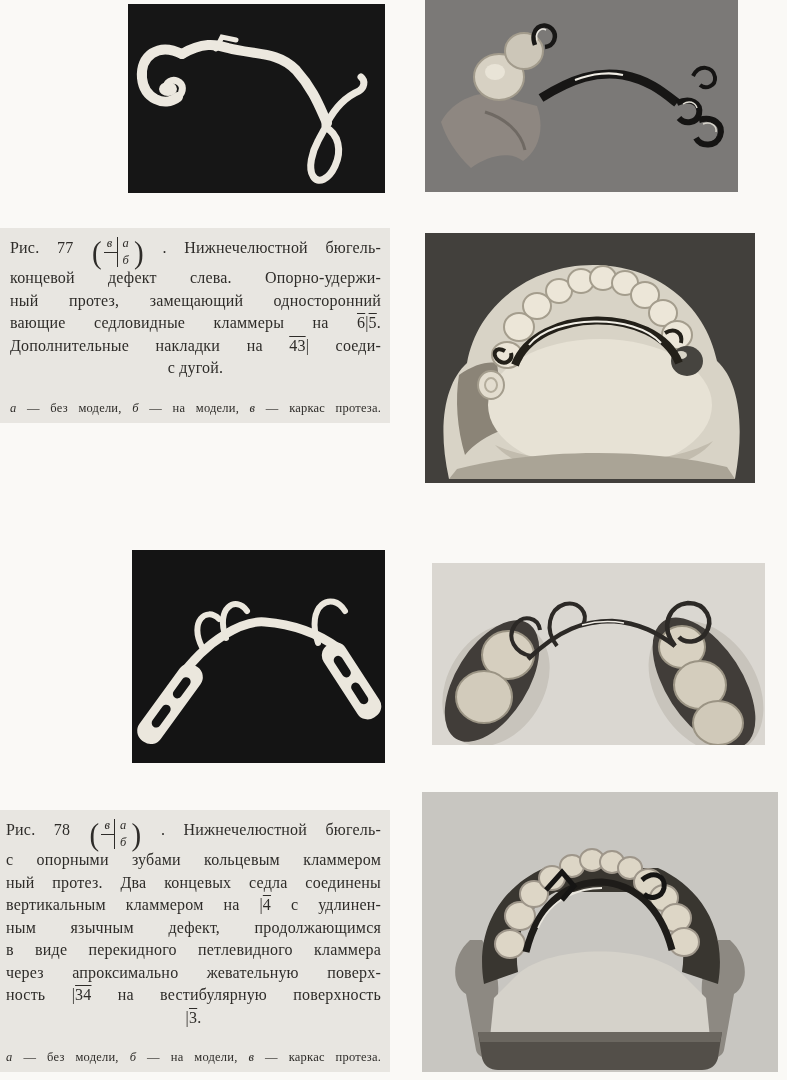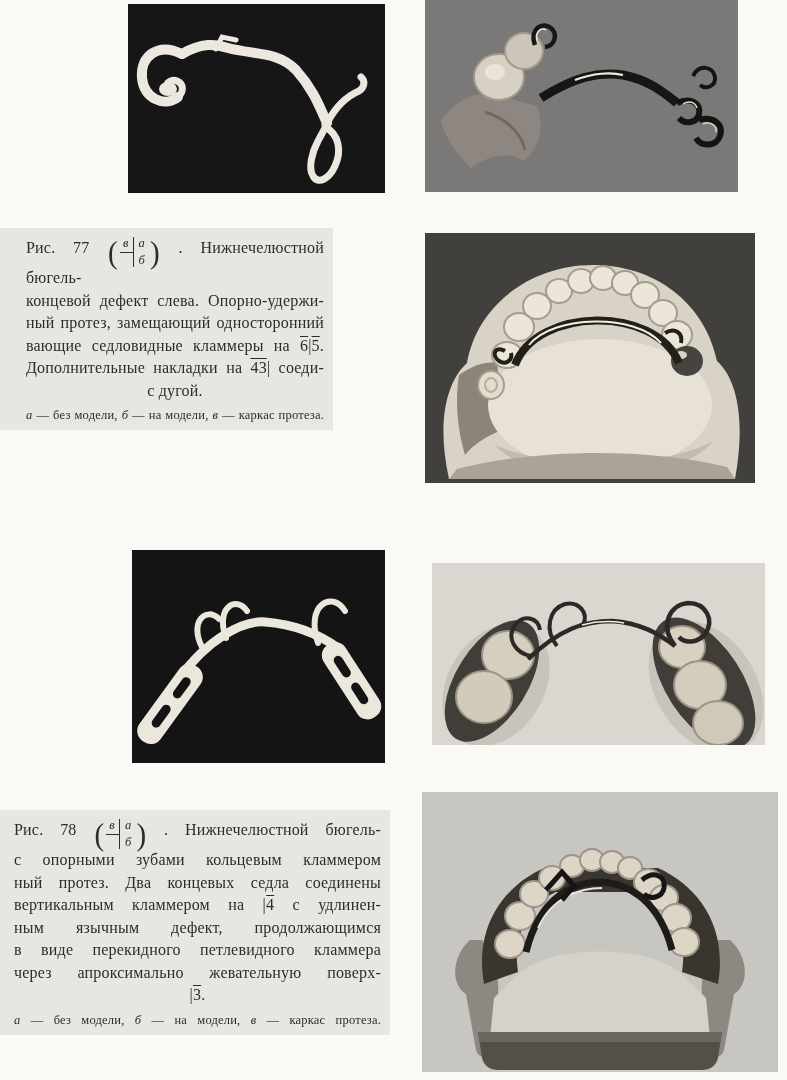--- a/index.html
+++ b/index.html
@@ -16,28 +16,28 @@
   .p2{left:425px;top:0px;width:313px;height:192px;}
   .p3{left:425px;top:233px;width:330px;height:250px;}
   .p4{left:132px;top:550px;width:253px;height:213px;}
   .p5{left:432px;top:563px;width:333px;height:182px;}
   .p6{left:422px;top:792px;width:356px;height:280px;}
 
   .caption{
     position:absolute;background:#e8e6e1;box-sizing:border-box;
     font-size:16px;line-height:22.5px;letter-spacing:0.2px;
   }
-  .cap77{left:0;top:228px;width:333px;padding:9px 9px 7px 26px;}
-  .cap78{left:0;top:810px;width:390px;padding:9px 9px 7px 14px;}
+  .cap77{left:0;top:228px;width:390px;padding:9px 9px 7px 10px;}
+  .cap78{left:0;top:810px;width:390px;padding:9px 9px 7px 6px;}
   .cap-line{text-align:justify;text-align-last:justify;}
   .cap-line.center{text-align:right;text-align-last:center;}
   .cap-first{display:block;}
   .ol{text-decoration:overline;text-decoration-thickness:1px;}
   .it{font-style:italic;}
-  .footnote{font-size:12.5px;line-height:16px;margin-top:5px;text-align:justify;text-align-last:justify;}
+  .footnote{font-size:12.5px;line-height:16px;margin-top:20px;text-align:justify;text-align-last:justify;}
   .frac{display:inline-flex;align-items:center;vertical-align:-9px;margin:0 1px;}
   .paren{font-size:29px;line-height:28px;display:inline-block;transform:scaleY(1.08);font-weight:400;}
   .frac-grid{display:inline-grid;grid-template-columns:auto auto;font-size:12.5px;line-height:13px;margin:0 2px;vertical-align:middle;}
   .fg-tl{padding:0 4px 2px 3px;border-right:1.3px solid #2e2c29;font-style:italic;text-align:center;}
   .fg-tr{padding:0 3px 2px 5px;font-style:italic;text-align:center;}
   .fg-bl{border-right:1.3px solid #2e2c29;border-top:1.3px solid #2e2c29;min-height:13px;}
   .fg-br{padding:2px 3px 0 5px;font-style:italic;text-align:center;}
 </style>
 </head>
 <body>
@@ -204,20 +204,21 @@
         </span>
       <span>. Нижнечелюстной бюгель-</span>
     </div>
     <div>
         <div class="cap-line"><span>с опорными зубами кольцевым кламмером</span></div>
         <div class="cap-line"><span>ный протез. Два концевых седла соединены</span></div>
         <div class="cap-line"><span>вертикальным кламмером на |</span><span class="ol">4</span><span> с удлинен-</span></div>
         <div class="cap-line"><span>ным язычным дефект, продолжающимся</span></div>
         <div class="cap-line"><span>в виде перекидного петлевидного кламмера</span></div>
         <div class="cap-line"><span>через апроксимально жевательную поверх-</span></div>
+        <div class="cap-line"><span>ность |</span><span class="ol">34</span><span> на вестибулярную поверхность</span></div>
       </div>
     <div class="cap-line center"><span>|</span><span class="ol">3</span><span>.</span></div>
     <div class="footnote"><span class="it">а</span><span> — без модели, </span><span class="it">б</span><span> — на модели, </span><span class="it">в</span><span> — каркас протеза.</span></div>
   </section>
 
   <figure class="photo p6">
     <svg viewBox="0 0 356 280" preserveAspectRatio="none">
       <rect width="356" height="280" fill="#c8c6c1"></rect>
       <g>
         <path d="M48 148 C 30 164, 28 192, 44 202 L 54 258 C 56 266, 66 268, 72 262 L 76 202 C 78 184, 70 162, 60 148 Z" fill="#8d8982"></path>

